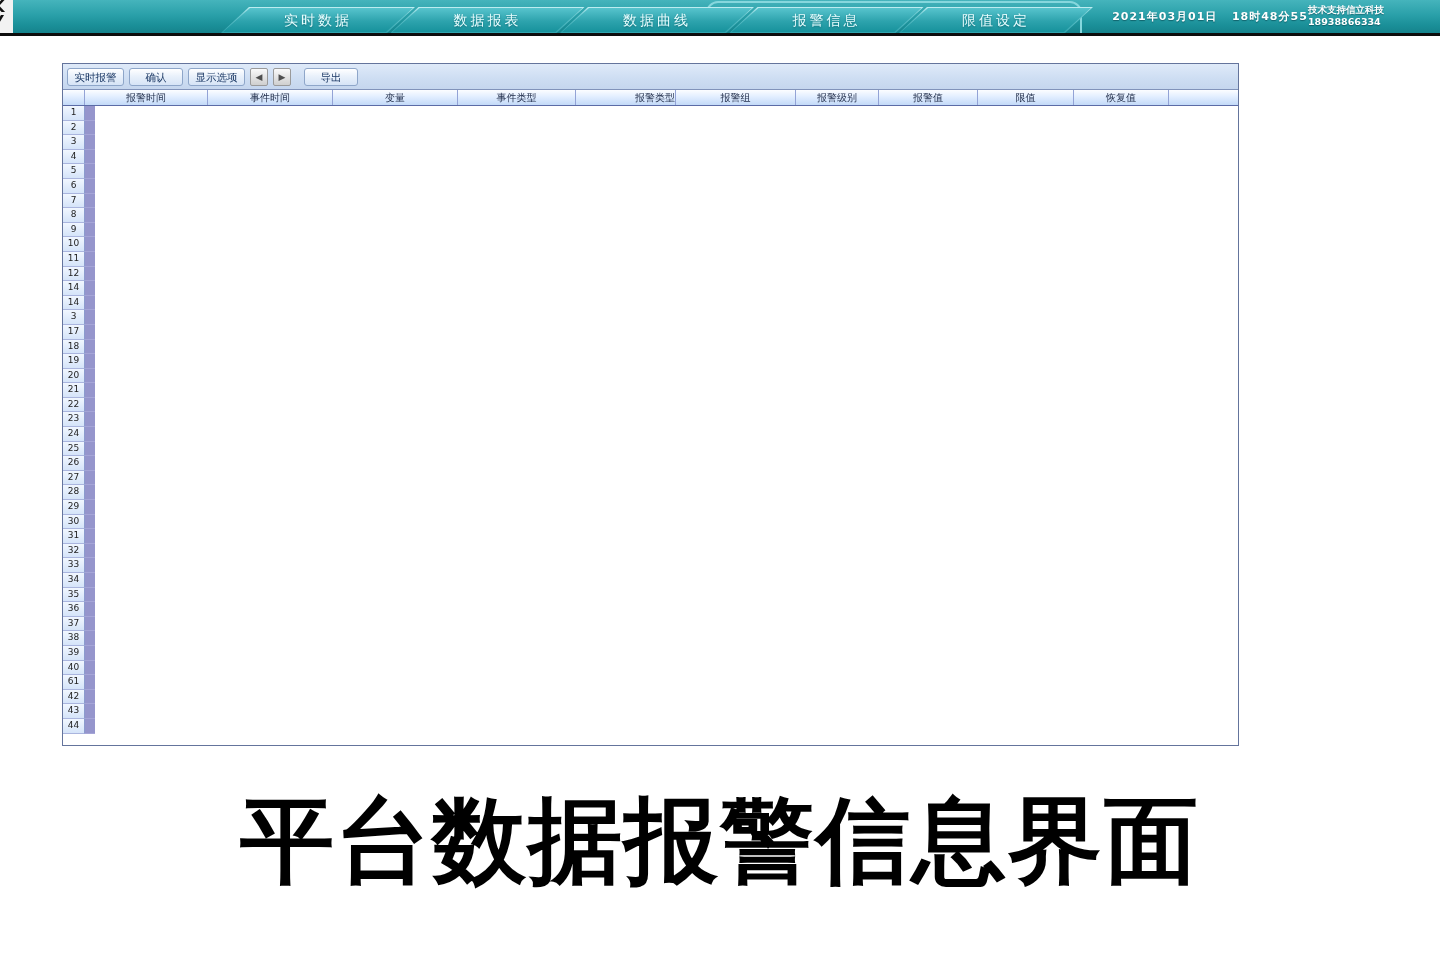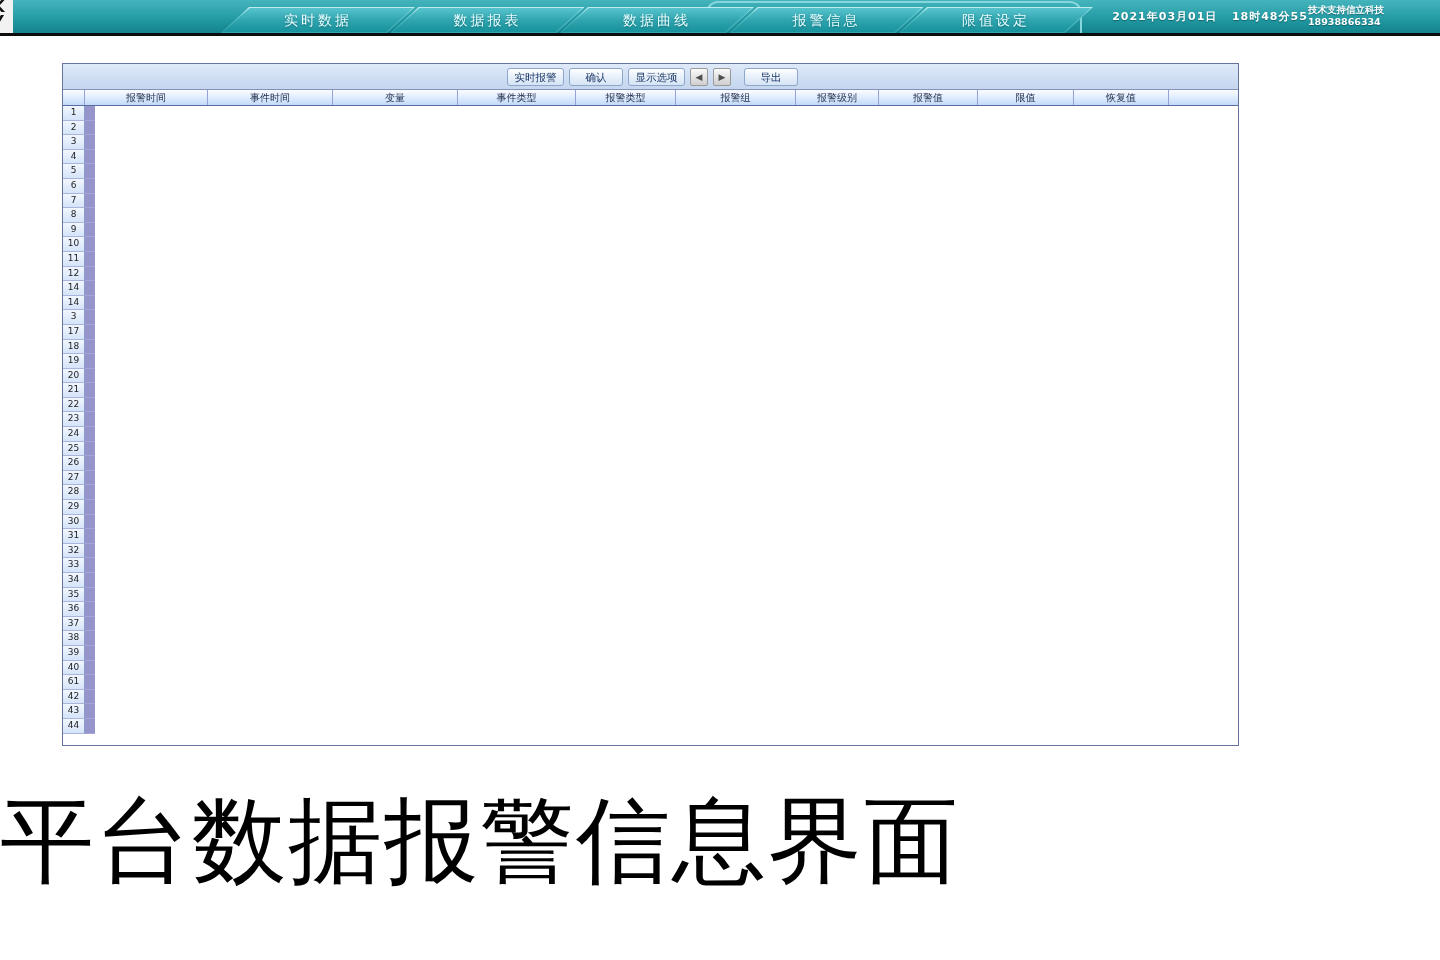--- a/index.html
+++ b/index.html
@@ -55,21 +55,20 @@
   .panel{
     position:absolute;left:62px;top:63px;width:1177px;height:683px;
     box-sizing:border-box;border:1px solid #64749c;background:#fff;
     overflow:hidden;
   }
   .toolbar{
     height:26px;display:flex;align-items:center;gap:5px;
     padding-left:4px;box-sizing:border-box;
     background:linear-gradient(180deg,#dfeaf9 0%,#cdddf2 60%,#c5d6ee 100%);
     border-bottom:1px solid #8193ba;
-    justify-content:center;
   }
   .tbtn{
     height:18px;box-sizing:border-box;border:1px solid #8ea6c9;border-radius:3px;
     background:linear-gradient(180deg,#ffffff 0%,#e9f1fb 45%,#d6e4f6 100%);
     color:#1d3a66;font-size:10.5px;line-height:16px;text-align:center;
     padding:0 2px;cursor:pointer;
     font-family:"DejaVu Sans","Liberation Sans",sans-serif;
   }
   .tbtn.wide{width:57px;}
   .tbtn.mid{width:54px;}
@@ -102,21 +101,21 @@
     font-size:9px;color:#222;text-align:center;line-height:13px;
   }
   .cell{
     box-sizing:border-box;background:#fff;
     border-right:1px solid #9595cc;border-bottom:1px solid #b5b5e2;
   }
   .cell-fill{flex:1;background:#fff;}
   
   .caption{
     position:absolute;left:0;top:782px;width:1440px;
-    color:#000;font-size:94px;font-weight:normal;
+    text-align:center;color:#000;font-size:94px;font-weight:bold;
     letter-spacing:2px;line-height:1.25;white-space:nowrap;
     font-family:"DejaVu Sans","Liberation Sans",sans-serif;
   }
 </style>
 </head>
 <body>
 
 <div class="navbar">
   <div class="deco-outline"></div>
   <div class="logo-sliver">
@@ -163,21 +162,21 @@
       <span>▶</span>
     </button>
     <button class="tbtn mid export-gap">导出</button>
   </div>
   <div class="grid-header" id="grid-header">
       <div class="h-cell h-rn"></div>
       <div class="h-cell" style="width: 123px;">报警时间</div>
       <div class="h-cell" style="width: 125px;">事件时间</div>
       <div class="h-cell" style="width: 125px;">变量</div>
       <div class="h-cell" style="width: 118px;">事件类型</div>
-      <div class="h-cell" style="width: 100px;">报警类型</div>
+      <div class="h-cell" style="width: 100px; text-align: right;">报警类型</div>
       <div class="h-cell" style="width: 120px;">报警组</div>
       <div class="h-cell" style="width: 83px;">报警级别</div>
       <div class="h-cell" style="width: 99px;">报警值</div>
       <div class="h-cell" style="width: 96px;">限值</div>
       <div class="h-cell" style="width: 95px;">恢复值</div>
       <div class="h-cell h-fill"></div>
     </div>
   <div class="grid-body" id="grid-body">
       <div class="grow">
         <div class="rn">1</div>

